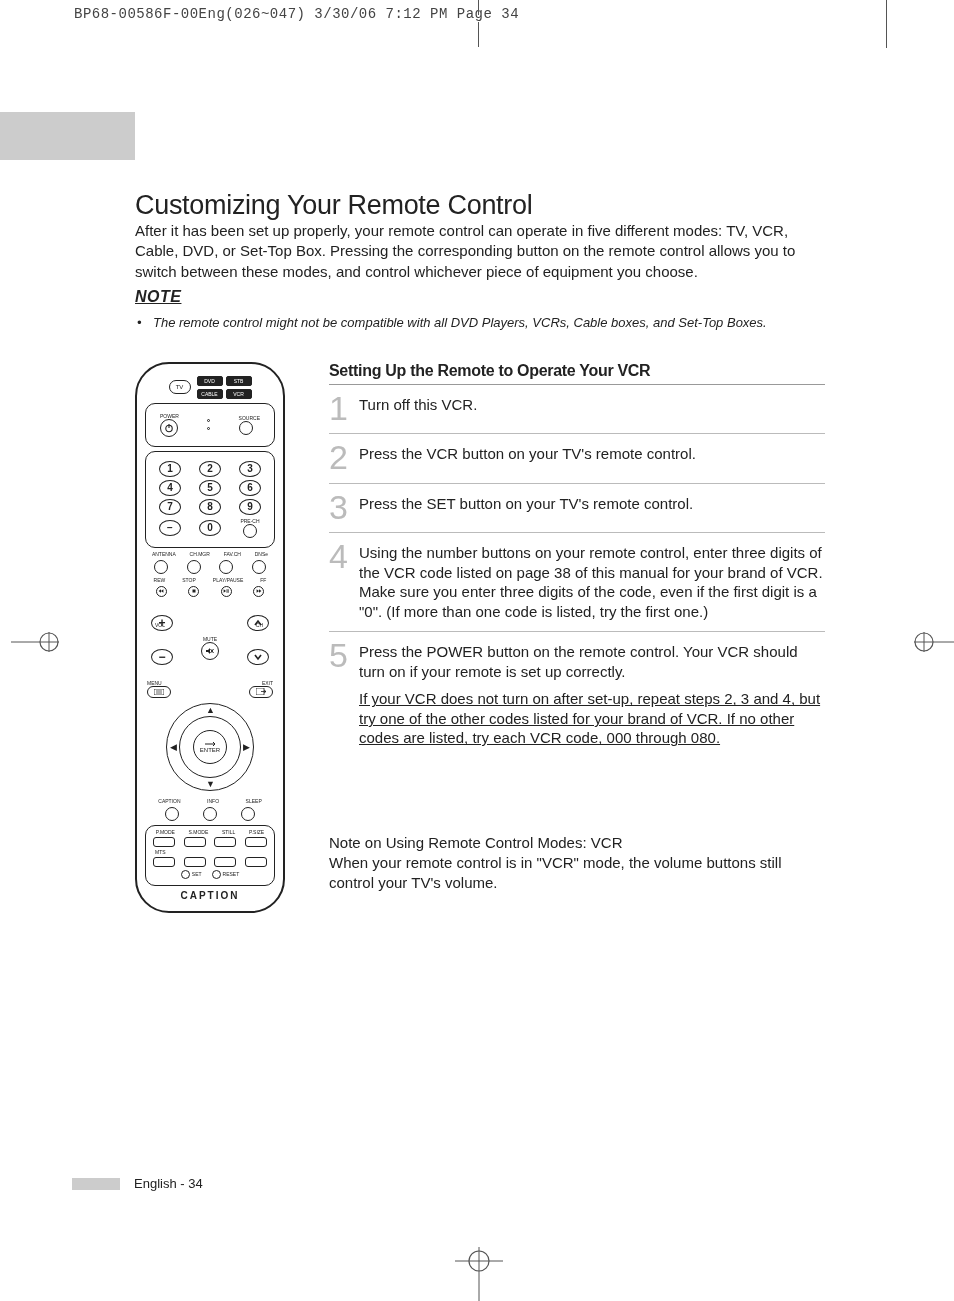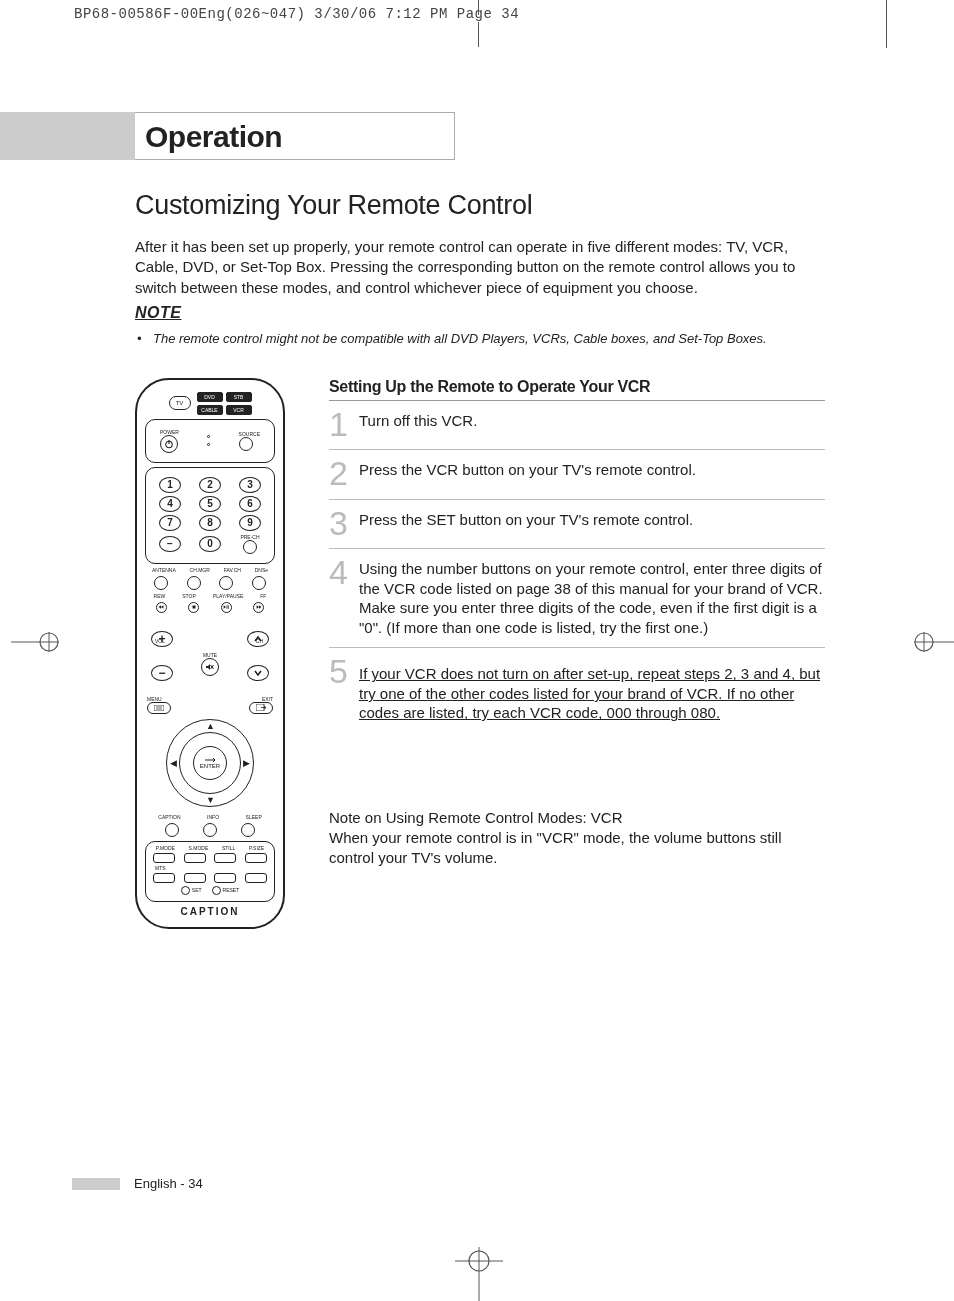--- a/index.html
+++ b/index.html
@@ -82,21 +82,21 @@
       top: 190px;
       left: 135px;
       width: 690px;
     }
     .section-title {
       font-family: Arial, Helvetica, sans-serif;
       font-weight: normal;
       font-size: 27px;
       letter-spacing: -0.3px;
       font-stretch: condensed;
-      margin-bottom: 16px;
+      margin-bottom: 0;
     }
     .intro {
       font-family: Arial, Helvetica, sans-serif;
       font-size: 15px;
       line-height: 1.35;
       margin-bottom: 6px;
     }
     .note-head {
       font-family: Arial, Helvetica, sans-serif;
       font-weight: 900;
@@ -251,21 +251,20 @@
 <div class="crop-mark-bottom">
   <svg class="reg-mark" width="48" height="54" viewBox="0 0 48 54">
     <line x1="0" y1="14" x2="48" y2="14" stroke="#555" stroke-width="1"></line>
     <circle cx="24" cy="14" r="10" fill="none" stroke="#555" stroke-width="1.2"></circle>
     <line x1="24" y1="0" x2="24" y2="54" stroke="#555" stroke-width="1"></line>
   </svg>
 </div>
 
 <div class="chapter-bar">
   <div class="chapter-tab"></div>
-  <div class="chapter-title">Operation</div>
 </div>
 
 <div class="content">
   <div class="section-title">Customizing Your Remote Control</div>
   <div class="intro">After it has been set up properly, your remote control can operate in five different modes: TV, VCR, Cable, DVD, or Set-Top Box. Pressing the corresponding button on the remote control allows you to switch between these modes, and control whichever piece of equipment you choose.</div>
   <div class="note-head">NOTE</div>
   <div class="note-body">The remote control might not be compatible with all DVD Players, VCRs, Cable boxes, and Set-Top Boxes.</div>
 
   <div class="two-col">
     <div class="remote-wrap">
@@ -509,20 +508,21 @@
         <div class="step-num">3</div>
         <div class="step-text">Press the SET button on your TV's remote control.</div>
       </div>
       <div class="step">
         <div class="step-num">4</div>
         <div class="step-text">Using the number buttons on your remote control, enter three digits of the VCR code listed on page 38 of this manual for your brand of VCR. Make sure you enter three digits of the code, even if the first digit is a "0". (If more than one code is listed, try the first one.)</div>
       </div>
       <div class="step" style="border-bottom:none;">
         <div class="step-num">5</div>
         <div>
+          <div class="step-text">Press the POWER button on the remote control. Your VCR should turn on if your remote is set up correctly.</div>
           <div class="step-text p2">If your VCR does not turn on after set-up, repeat steps 2, 3 and 4, but try one of the other codes listed for your brand of VCR. If no other codes are listed, try each VCR code, 000 through 080.</div>
         </div>
       </div>
 
       <div class="note-modes">
         <div>Note on Using Remote Control Modes: VCR</div>
         <div>When your remote control is in "VCR" mode, the volume buttons still control your TV's volume.</div>
       </div>
     </div>
   </div>

